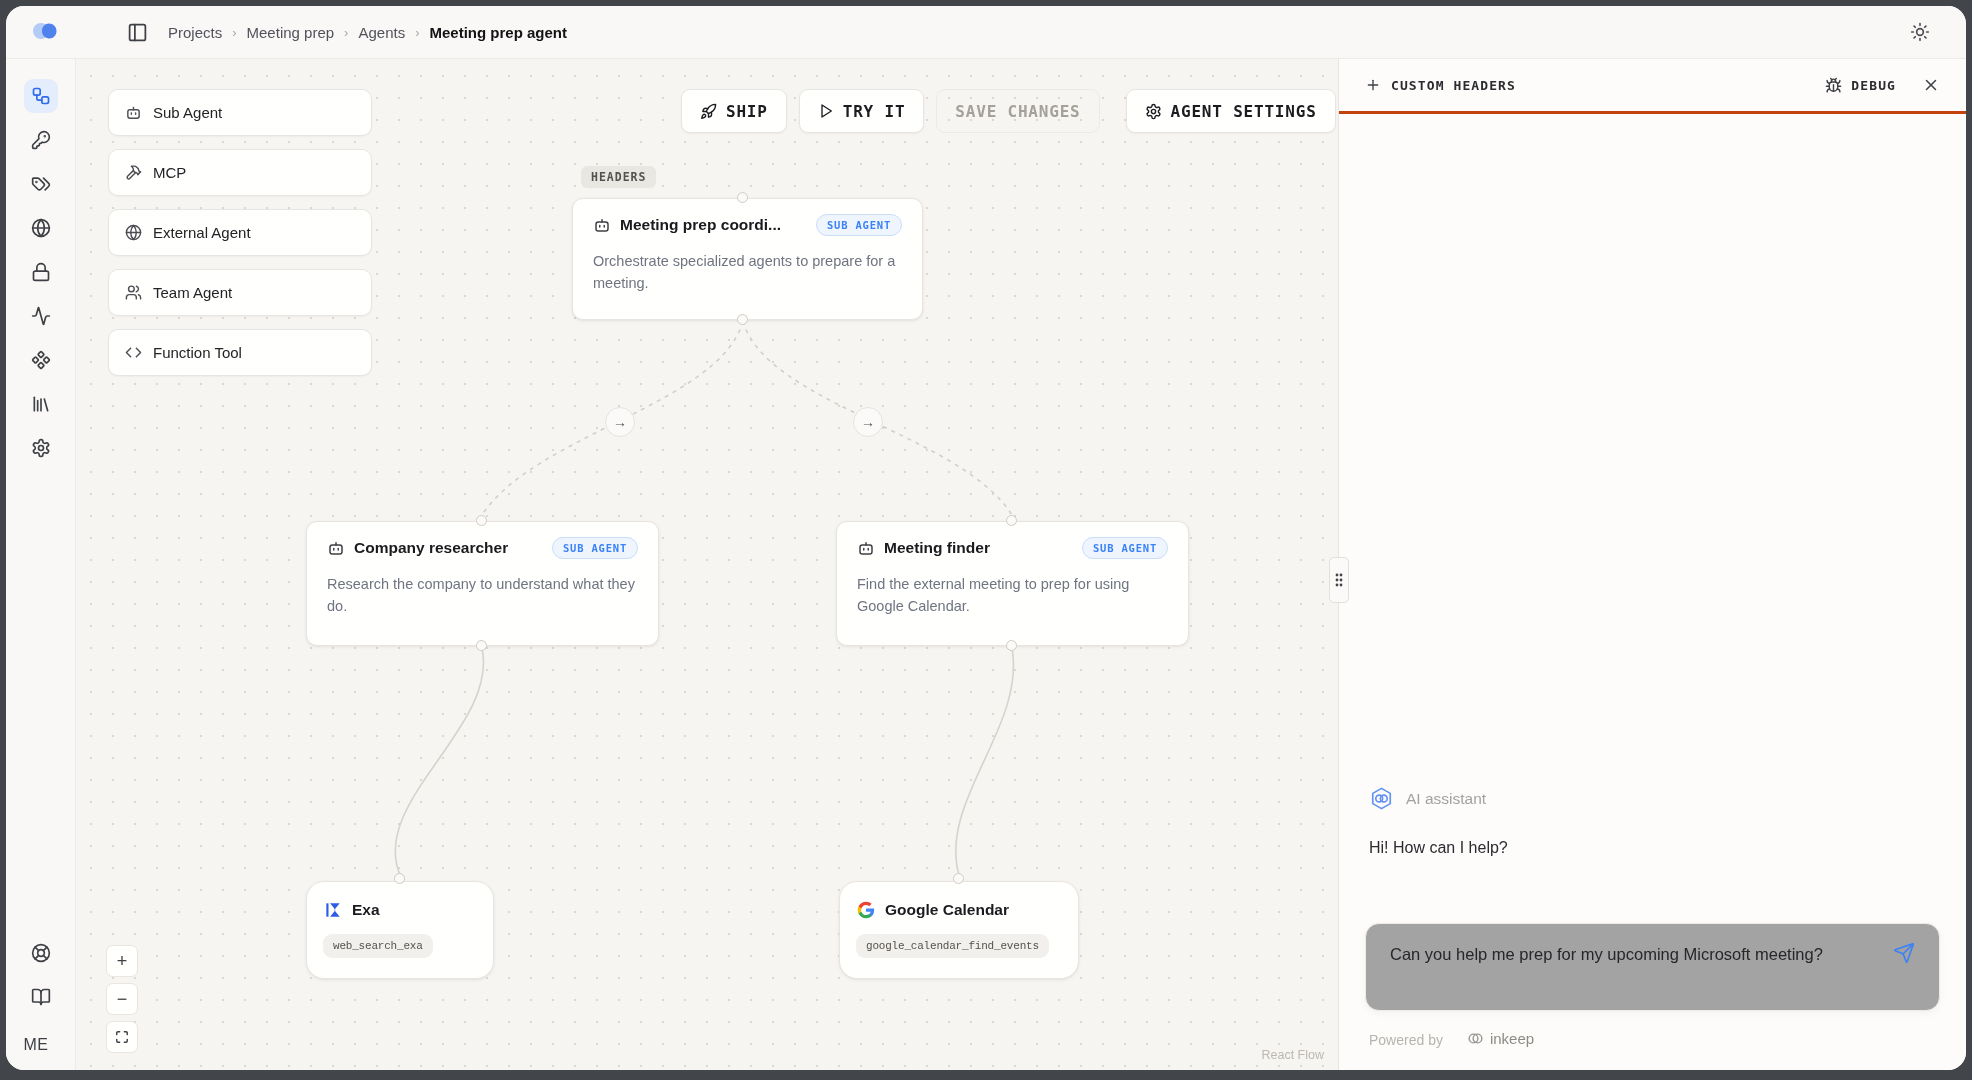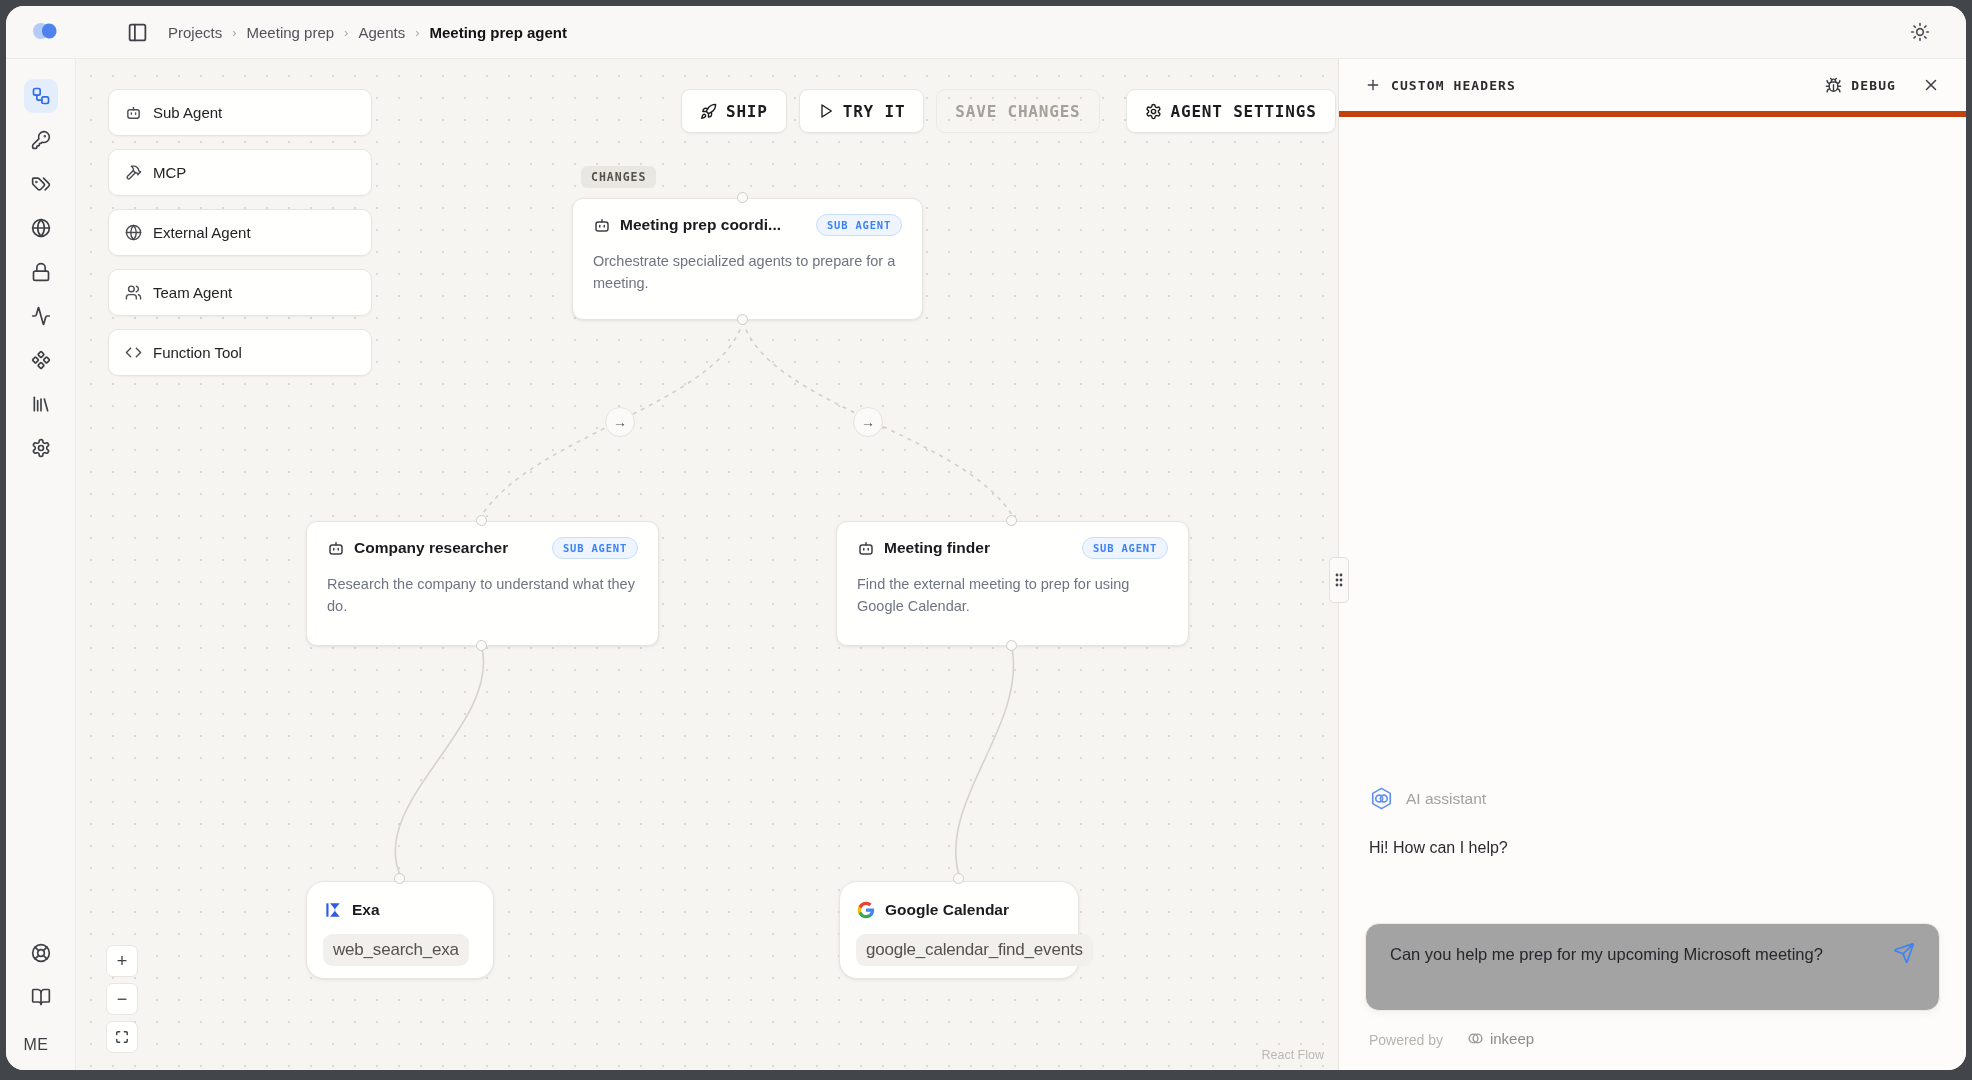--- a/index.html
+++ b/index.html
@@ -87,21 +87,21 @@
   }
   .node-head{display:flex;align-items:center;gap:9px;height:24px;}
   .node-title{font-size:15.5px;font-weight:700;color:#1b1b1f;white-space:nowrap;}
   .node-badge{
     margin-left:auto;font-family:"DejaVu Sans Mono", monospace;font-size:10.5px;font-weight:700;letter-spacing:.8px;
     color:#3b82f6;background:#eef5fe;border:1px solid #c9def9;border-radius:999px;padding:4px 10px;white-space:nowrap;
   }
   .node-desc{margin-top:14px;font-size:14.5px;line-height:1.5;color:#6f7480;}
   .tool-node{border-radius:18px;padding:16px 16px;}
   .tool-tag{
-    display:inline-block;margin-top:12px;font-family:Liberation Sans, sans-serif;font-size:17px;
+    display:inline-block;margin-top:12px;font-family:Liberation Mono, monospace;font-size:11px;
     color:#55524e;background:#f2f0ec;border-radius:9px;padding:6px 10px;white-space:nowrap;letter-spacing:-.2px;
   }
   #node-coordinator{left:496px;top:139px;width:351px;height:122px;}
   #node-researcher{left:230px;top:462px;width:353px;height:125px;}
   #node-finder{left:760px;top:462px;width:353px;height:125px;}
   #node-exa{left:230px;top:822px;width:188px;height:98px;}
   #node-gcal{left:763px;top:822px;width:240px;height:98px;}
   
   .zoom-controls{position:absolute;left:30px;top:886px;display:flex;flex-direction:column;gap:6px;}
   .zoom-btn{width:30px;height:30px;border-radius:7px;background:rgba(255,255,254,.95);
@@ -113,21 +113,21 @@
     flex:0 0 628px;border-left:1px solid #e8e5e1;background:#fdfcfb;
     display:flex;flex-direction:column;position:relative;box-sizing:border-box;
   }
   .grip{
     position:absolute;left:-10px;top:498px;width:18px;height:44px;z-index:5;
     background:#fbfaf8;border:1px solid #e3e0db;border-radius:5px;
     display:flex;align-items:center;justify-content:center;cursor:col-resize;color:#44454a;
   }
   .panel-header{
     height:52px;flex:0 0 52px;display:flex;align-items:center;
-    border-bottom:6px solid #c2410c;padding:0 26px;
+    border-bottom:3px solid #c2410c;padding:0 26px;
     font-family:"DejaVu Sans Mono", monospace;font-size:13px;font-weight:700;letter-spacing:1.1px;color:#2c2c30;
   }
   .ph-left{display:flex;align-items:center;gap:10px;cursor:pointer;}
   .ph-right{margin-left:auto;display:flex;align-items:center;gap:26px;}
   .debug-btn{display:flex;align-items:center;gap:9px;cursor:pointer;}
   .close-btn{display:flex;align-items:center;justify-content:center;color:#3f4045;cursor:pointer;}
   .assistant-row{margin:auto 0 0 0;padding:0 0 0 30px;display:flex;align-items:center;gap:12px;}
   .assistant-label{font-size:15.5px;color:#a3a29e;}
   .greeting{padding:28px 30px 0;font-size:16px;color:#2b2b2f;}
   .chat-card{
@@ -351,21 +351,21 @@
         </button>
         <button class="tb-btn settings">
           <svg class="ic" width="17" height="17" viewBox="0 0 24 24" fill="none" stroke="currentColor" stroke-width="2" stroke-linecap="round" stroke-linejoin="round">
               <path d="M12.22 2h-.44a2 2 0 0 0-2 2v.18a2 2 0 0 1-1 1.73l-.43.25a2 2 0 0 1-2 0l-.15-.08a2 2 0 0 0-2.73.73l-.22.38a2 2 0 0 0 .73 2.73l.15.1a2 2 0 0 1 1 1.72v.51a2 2 0 0 1-1 1.74l-.15.09a2 2 0 0 0-.73 2.73l.22.38a2 2 0 0 0 2.73.73l.15-.08a2 2 0 0 1 2 0l.43.25a2 2 0 0 1 1 1.73V20a2 2 0 0 0 2 2h.44a2 2 0 0 0 2-2v-.18a2 2 0 0 1 1-1.73l.43-.25a2 2 0 0 1 2 0l.15.08a2 2 0 0 0 2.73-.73l.22-.39a2 2 0 0 0-.73-2.73l-.15-.08a2 2 0 0 1-1-1.74v-.5a2 2 0 0 1 1-1.74l.15-.09a2 2 0 0 0 .73-2.73l-.22-.38a2 2 0 0 0-2.73-.73l-.15.08a2 2 0 0 1-2 0l-.43-.25a2 2 0 0 1-1-1.73V4a2 2 0 0 0-2-2z"></path>
               <circle cx="12" cy="12" r="3"></circle>
             </svg>
           <span>AGENT SETTINGS</span>
         </button>
       </div>
 
-      <div class="default-tag">CHANGES</div>
+      <div class="default-tag">HEADERS</div>
 
       <div class="node" id="node-coordinator">
         <div class="node-head">
           <svg class="ic" width="18" height="18" viewBox="0 0 24 24" fill="none" stroke="#3f4045" stroke-width="2" stroke-linecap="round" stroke-linejoin="round">
               <rect x="4" y="8" width="16" height="12" rx="3"></rect>
               <path d="M12 8V5"></path>
               <path d="M9 12.5v2"></path>
               <path d="M15 12.5v2"></path>
             </svg>
           <span class="node-title">Meeting prep coordi...</span>

